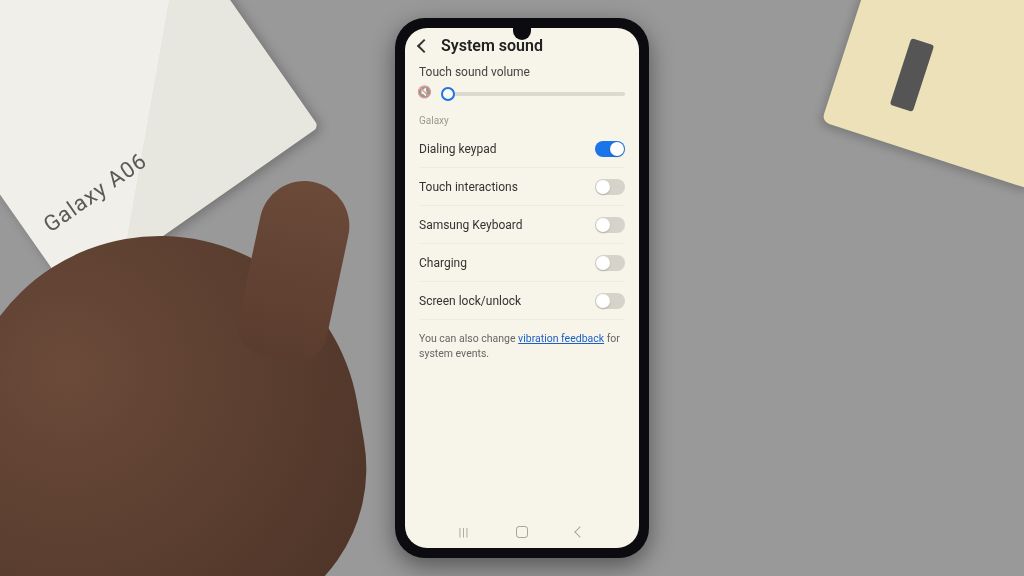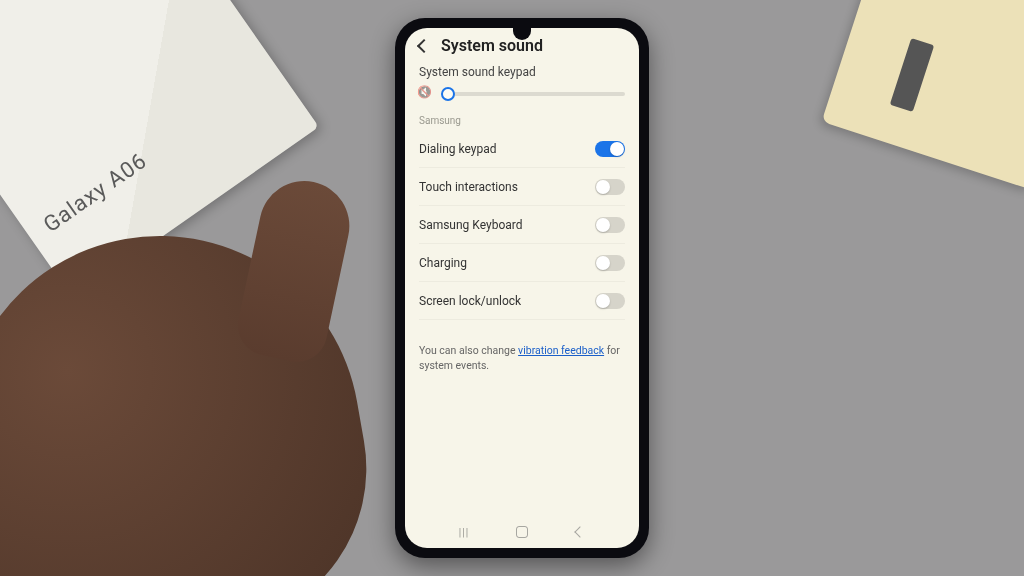--- a/index.html
+++ b/index.html
@@ -199,21 +199,21 @@
   .toggle.on {
     background: #1b74e8;
   }
   .toggle.on::after {
     left: auto; right: 1px;
   }
 
   .hint {
     font-size: 10.5px;
     color: #666;
-    margin-top: 24px;
+    margin-top: 12px;
     line-height: 1.4;
   }
   .hint a {
     color: #1b5fc9;
     text-decoration: underline;
   }
 
   .navbar {
     height: 32px;
     display: flex;
@@ -256,29 +256,29 @@
   <div class="screen">
     <div class="notch"></div>
 
 
     <div class="header">
       <div class="back-icon"></div>
       <div class="title">System sound</div>
     </div>
 
     <div class="content">
-      <div class="section-label">System sound keypad</div>
+      <div class="section-label">Touch sound volume</div>
       <div class="slider-row">
         <div class="mute-icon"></div>
         <div class="slider">
           <div class="slider-thumb"></div>
         </div>
       </div>
 
-      <div class="group-header">Samsung</div>
+      <div class="group-header">Galaxy</div>
 
       <div class="row">
         <span class="row-label">Dialing keypad</span>
         <div class="toggle on"></div>
       </div>
       <div class="row">
         <span class="row-label">Touch interactions</span>
         <div class="toggle"></div>
       </div>
       <div class="row">

